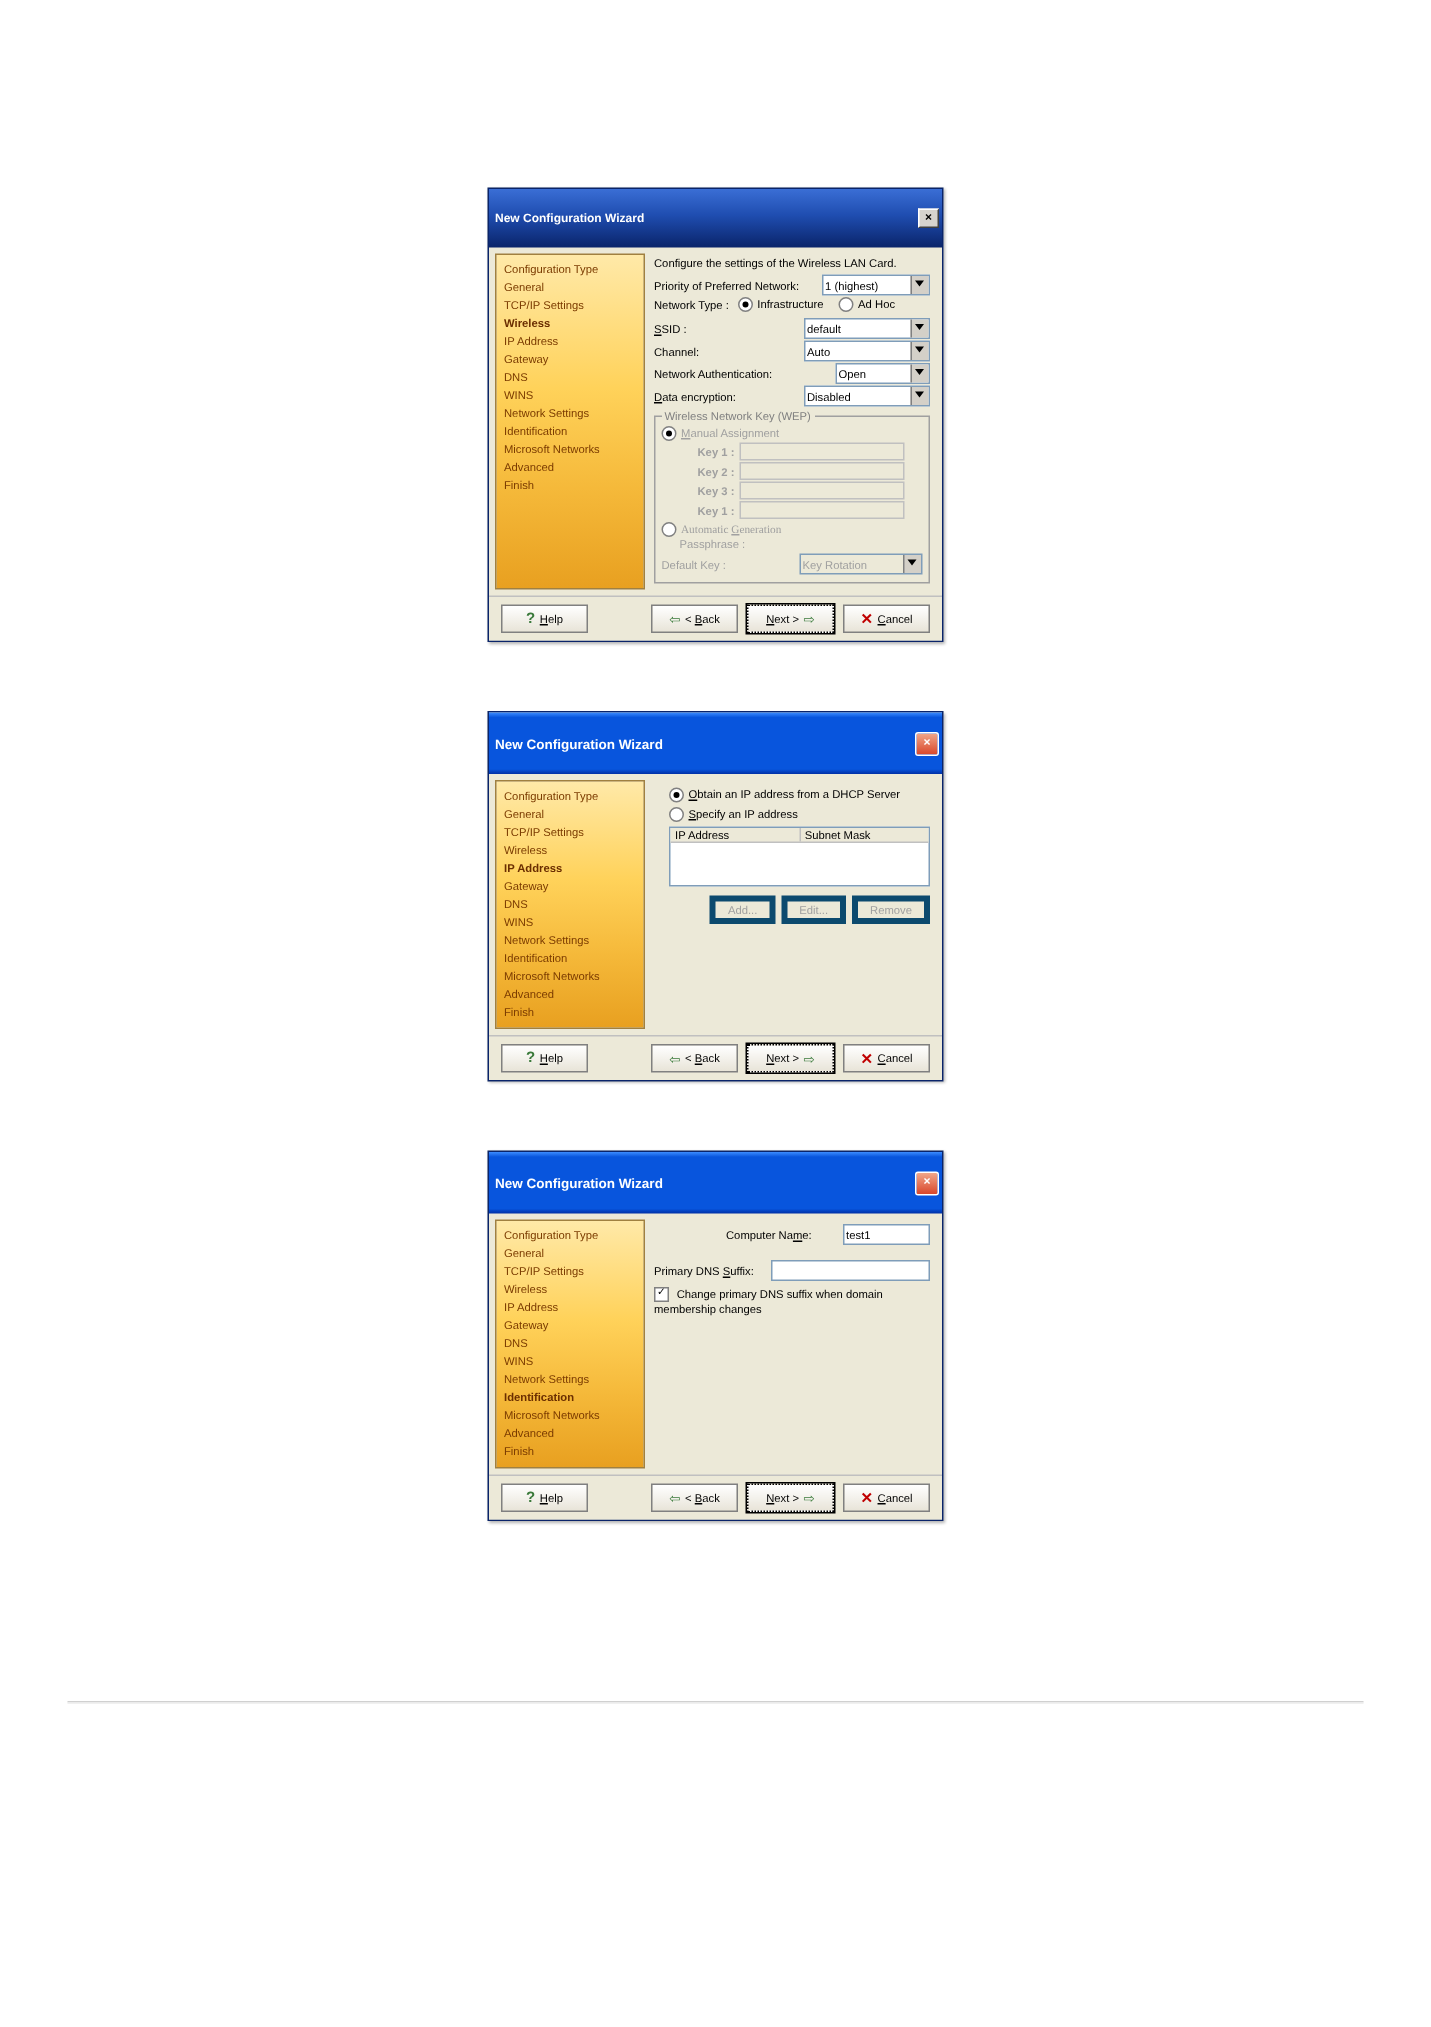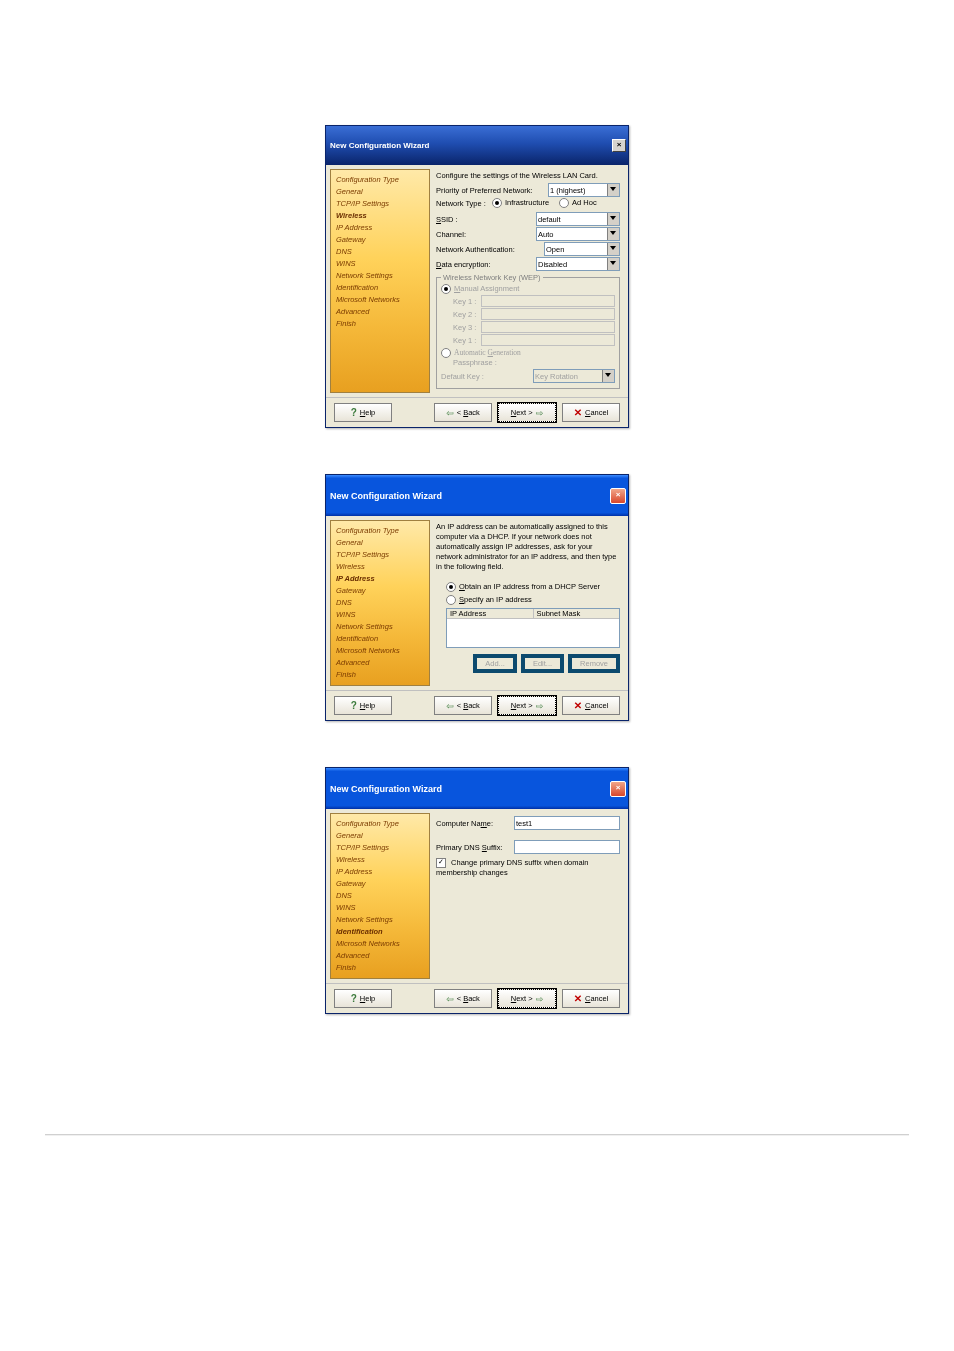--- a/index.html
+++ b/index.html
@@ -59,21 +59,20 @@
     padding: 4px;
   }
   .sidebar {
     width: 88px;
     background: linear-gradient(to bottom, #ffe9a8, #ffd25a 40%, #f5b93a 70%, #e8a020);
     border: 1px solid #a08040;
     padding: 4px 5px;
     font-size: 7.5px;
     color: #7b3b00;
     line-height: 12px;
-    font-style: italic;
   }
   .sidebar div { white-space: nowrap; }
   .sidebar .sel { font-weight: bold; color: #6b2e00; }
   .content {
     flex: 1;
     padding: 2px 4px 2px 6px;
     font-size: 7.5px;
     color: #000;
   }
   .row { display: flex; align-items: center; margin: 1px 0; }
@@ -131,21 +130,21 @@
     min-width: 44px;
     justify-content: center;
   }
   .btn.default { border: 1px dotted #000; outline:1px solid #000; }
   .spacer { flex:1; }
   .q-icon { color:#3b7a3b; font-weight:bold; font-size:10px;}
   .arrow-left { color:#3a7a3a; font-size:9px;}
   .arrow-right { color:#3a7a3a; font-size:9px;}
   .x-icon { color:#c00000; font-weight:bold; font-size:10px;}
   .keygrid { margin-left:12px; }
-  .keygrid .krow { display:flex; align-items:center; margin:1px 0; }
+  .keygrid .krow { display:flex; align-items:center; margin:1px 12px;font-weight:bold; }
   .keygrid .klabel { width:28px; }
   .keygrid .kbox { flex:1; border:1px solid #c0c0c0; background:#ece9d8; height:10px; }
   .small-btn { border:4px solid #0c4a6e; background:#ece9d8; padding:1px 8px; font-size:7.5px; color:#a0a0a0; }
   .listview {
     border:1px solid #7f9db9; background:#fff; height:38px;
     display:flex; flex-direction:column;
   }
   .listview .hdr { display:flex; background:#ece9d8; border-bottom:1px solid #c0c0c0;}
   .listview .hdr div { flex:1; border-right:1px solid #c0c0c0; padding:0 3px; font-size:7.5px;}
   .listview .hdr div:last-child { border-right:none; }
@@ -200,21 +199,21 @@
             </div>
       </div>
       <div class="row">
         <label style="width:100px;">Channel:</label>
         <div class="combo" style="flex:1;">
               <span>Auto</span>
               <span class="arrow"></span>
             </div>
       </div>
       <div class="row">
-        <label style="width:108px;">Network Authentication:</label>
+        <label style="width:121px;">Network Authentication:</label>
         <div class="combo" style="flex:1;">
               <span>Open</span>
               <span class="arrow"></span>
             </div>
       </div>
       <div class="row">
         <label style="width:100px;"><span class="underline-accel">D</span>ata encryption:</label>
         <div class="combo" style="flex:1;">
               <span>Disabled</span>
               <span class="arrow"></span>
@@ -289,21 +288,20 @@
       <div>Gateway</div>
       <div>DNS</div>
       <div>WINS</div>
       <div>Network Settings</div>
       <div>Identification</div>
       <div>Microsoft Networks</div>
       <div>Advanced</div>
       <div>Finish</div>
     </div>
     <div class="content">
-      <div style="margin-bottom:10px; line-height:10px;">An IP address can be automatically assigned to this computer via a DHCP. If your network does not automatically assign IP addresses, ask for your network administrator for an IP address, and then type in the following field.</div>
       <div style="margin:3px 0 3px 10px;"><span class="radio checked"></span><span class="underline-accel">O</span>btain an IP address from a DHCP Server</div>
       <div style="margin:3px 0 3px 10px;"><span class="radio"></span><span class="underline-accel">S</span>pecify an IP address</div>
       <div class="listview" style="margin:2px 0 0 10px;">
         <div class="hdr">
           <div>IP Address</div>
           <div>Subnet Mask</div>
         </div>
       </div>
       <div style="display:flex; justify-content:flex-end; gap:4px; margin:6px 0 4px 10px;">
         <div class="small-btn">Add...</div>
@@ -349,21 +347,21 @@
       <div>DNS</div>
       <div>WINS</div>
       <div>Network Settings</div>
       <div class="sel">Identification</div>
       <div>Microsoft Networks</div>
       <div>Advanced</div>
       <div>Finish</div>
     </div>
     <div class="content">
       <div class="row">
-        <label style="width:78px;">Computer Na<span class="underline-accel">m</span>e:</label>
+        <label style="width:78px;margin-left:48px;">Computer Na<span class="underline-accel">m</span>e:</label>
         <div class="textin" style="flex:1;">
               <span>test1</span>
             </div>
       </div>
       <div class="row" style="margin-top:10px;">
         <label style="width:78px;">Primary DNS <span class="underline-accel">S</span>uffix:</label>
         <div class="textin" style="flex:1;">
               <span></span>
             </div>
       </div>

